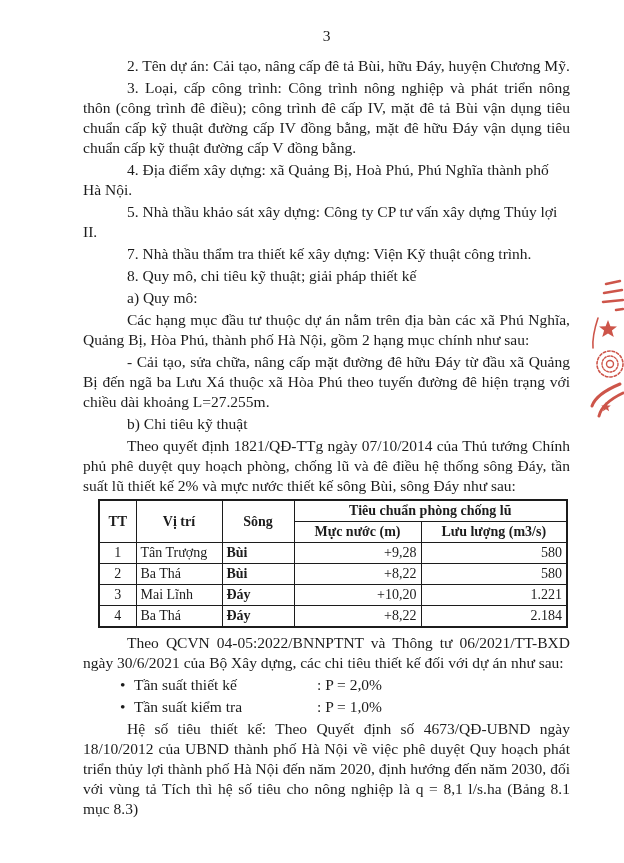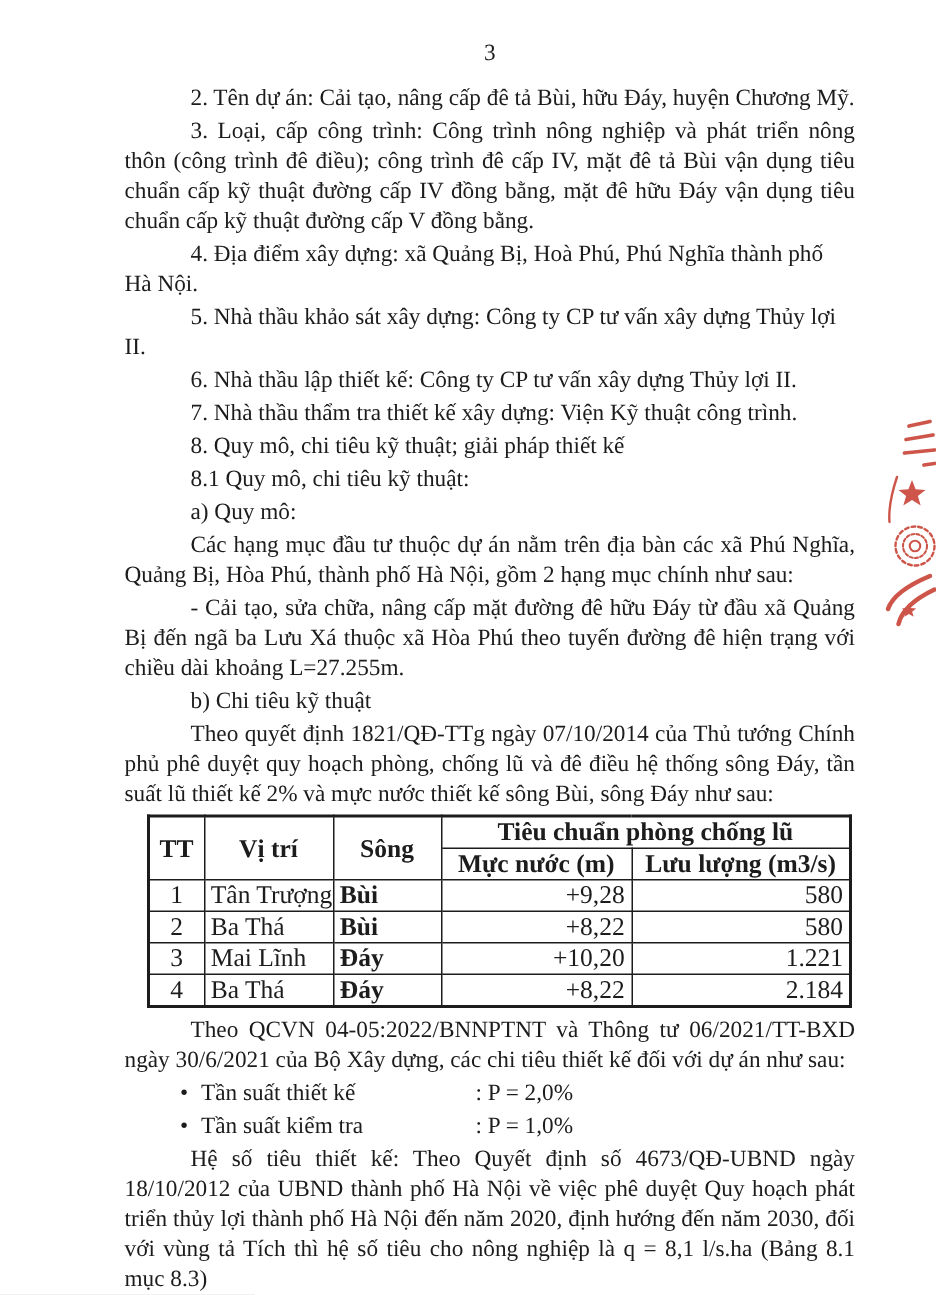--- a/index.html
+++ b/index.html
@@ -18,21 +18,21 @@
   }
   .pageno{text-align:center;margin:0 0 10px;}
   p.doc{margin:0 0 2px;text-align:justify;text-indent:44px;}
   p.single{text-align:left;}
   
   .tbl-wrap{margin:3px 0 5px 15px;}
   table.flood{
     border-collapse:collapse;
     width:468px;
     table-layout:fixed;
-    font-size:17px;
+    font-size:14px;
   }
   table.flood th, table.flood td{
     border:1px solid #1c1c1c;
     padding:0 4px;
     height:20px;
     overflow:hidden;
     white-space:nowrap;
   }
   table.flood{border:2px solid #1c1c1c;}
   table.flood th{font-weight:bold;text-align:center;vertical-align:middle;}
@@ -63,24 +63,22 @@
 <body>
 
 <div class="page">
 
   <div class="pageno">3</div>
 
   <p class="doc single">2. Tên dự án: Cải tạo, nâng cấp đê tả Bùi, hữu Đáy, huyện Chương Mỹ.</p>
   <p class="doc">3. Loại, cấp công trình: Công trình nông nghiệp và phát triển nông thôn (công trình đê điều); công trình đê cấp IV, mặt đê tả Bùi vận dụng tiêu chuẩn cấp kỹ thuật đường cấp IV đồng bằng, mặt đê hữu Đáy vận dụng tiêu chuẩn cấp kỹ thuật đường cấp V đồng bằng.</p>
   <p class="doc single">4. Địa điểm xây dựng: xã Quảng Bị, Hoà Phú, Phú Nghĩa thành phố Hà Nội.</p>
   <p class="doc single">5. Nhà thầu khảo sát xây dựng: Công ty CP tư vấn xây dựng Thủy lợi II.</p>
-  <p class="doc single">6. Nhà thầu lập thiết kế: Công ty CP tư vấn xây dựng Thủy lợi II.</p>
   <p class="doc single">7. Nhà thầu thẩm tra thiết kế xây dựng: Viện Kỹ thuật công trình.</p>
   <p class="doc single">8. Quy mô, chi tiêu kỹ thuật; giải pháp thiết kế</p>
-  <p class="doc single">8.1 Quy mô, chi tiêu kỹ thuật:</p>
 
   <p class="doc single">a) Quy mô:</p>
   <p class="doc">Các hạng mục đầu tư thuộc dự án nằm trên địa bàn các xã Phú Nghĩa, Quảng Bị, Hòa Phú, thành phố Hà Nội, gồm 2 hạng mục chính như sau:</p>
   <p class="doc">- Cải tạo, sửa chữa, nâng cấp mặt đường đê hữu Đáy từ đầu xã Quảng Bị đến ngã ba Lưu Xá thuộc xã Hòa Phú theo tuyến đường đê hiện trạng với chiều dài khoảng L=27.255m.</p>
 
   <p class="doc single">b) Chi tiêu kỹ thuật</p>
   <p class="doc">Theo quyết định 1821/QĐ-TTg ngày 07/10/2014 của Thủ tướng Chính phủ phê duyệt quy hoạch phòng, chống lũ và đê điều hệ thống sông Đáy, tần suất lũ thiết kế 2% và mực nước thiết kế sông Bùi, sông Đáy như sau:</p>
 
   <div class="tbl-wrap">
     <table class="flood">

